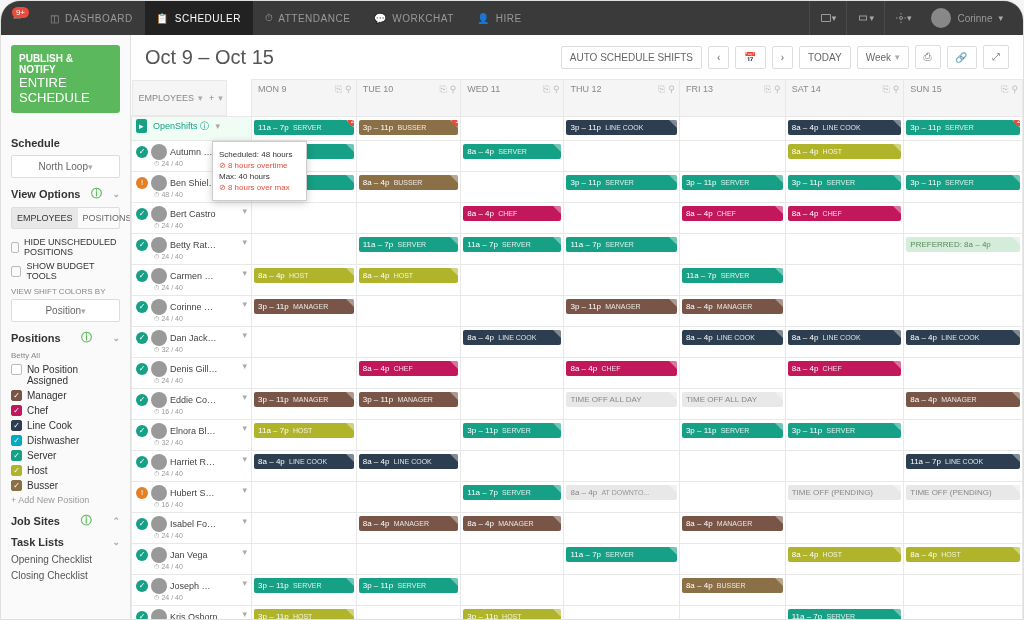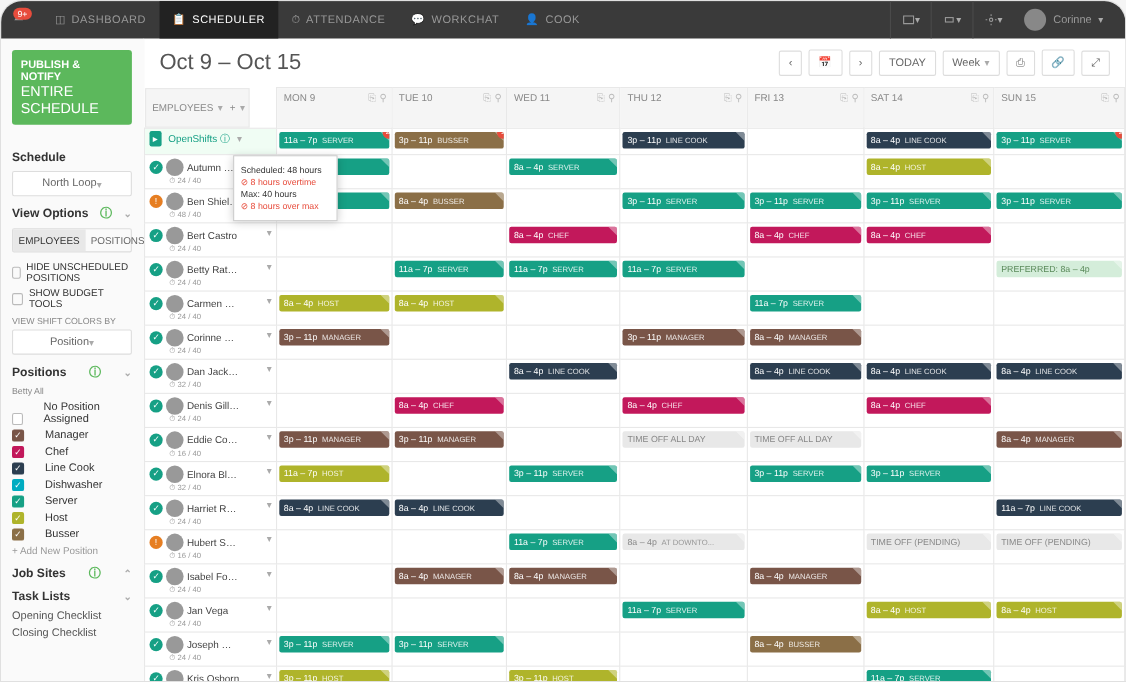--- a/index.html
+++ b/index.html
@@ -20,21 +20,21 @@
 .publish-btn .t1{font-weight:bold;font-size:10px}
 .publish-btn .t2{font-size:13px}
 .section-hdr{display:flex;justify-content:space-between;align-items:center;font-size:11px;font-weight:bold;margin:8px 0 6px;cursor:pointer}
 .select{border:1px solid #ddd;padding:5px 8px;font-size:10px;color:#666;cursor:pointer;background:#fff;border-radius:2px;margin-bottom:6px;display:flex;justify-content:center;align-items:center}
 .toggle-group{display:flex;border:1px solid #ddd;border-radius:2px;margin-bottom:8px}
 .toggle-group div{flex:1;text-align:center;padding:5px;font-size:9px;cursor:pointer;color:#666}
 .toggle-group div.active{background:#e8e8e8;color:#333}
 .checkbox-row{display:flex;align-items:center;gap:5px;font-size:9px;margin:4px 0;cursor:pointer}
 .cb{width:11px;height:11px;border:1px solid #bbb;border-radius:2px;display:flex;align-items:center;justify-content:center;color:#fff;font-size:8px}
 .label-tiny{font-size:8px;color:#888;margin:6px 0 3px}
-.pos-item{display:flex;align-items:flex-end;gap:19px;font-size:10px;margin:4px 0;cursor:pointer}
+.pos-item{display:flex;align-items:flex-start;gap:5px;font-size:10px;margin:4px 0;cursor:pointer}
 .add-link{color:#999;font-size:9px;margin-top:4px;cursor:pointer}
 .task-link{font-size:10px;color:#555;margin:5px 0;cursor:pointer}
 .main{flex:1;display:flex;flex-direction:column;overflow:hidden}
 .toolbar{display:flex;align-items:center;padding:10px 14px;gap:6px}
 .date-range{font-size:20px;color:#555;flex:1}
 .tb-btn{border:1px solid #ddd;padding:5px 8px;font-size:10px;color:#666;cursor:pointer;border-radius:2px;background:#fff;display:flex;align-items:center;gap:4px}
 .grid{flex:1;overflow:auto}
 table{border-collapse:collapse;width:100%}
 th,td{border:1px solid #e8e8e8;font-size:9px;vertical-align:top;padding:0}
 th{background:#f5f5f5;color:#888;font-weight:normal;height:36px;padding:4px 6px;text-align:left;position:relative}
@@ -90,21 +90,21 @@
         <div class="nav-item">
           <span>⏱</span>
           <span>ATTENDANCE</span>
         </div>
         <div class="nav-item">
           <span>💬</span>
           <span>WORKCHAT</span>
         </div>
         <div class="nav-item">
           <span>👤</span>
-          <span>COOK</span>
+          <span>HIRE</span>
         </div>
       </div>
     <div class="spacer"></div>
     <div class="icon-btn">
         <svg viewBox="0 0 24 24">
           <path d="M3 5h18v14H3z" fill="none" stroke="currentColor" stroke-width="2"></path>
         </svg>
         <span class="chev">▾</span>
       </div>
     <div class="icon-btn">
@@ -217,20 +217,21 @@
           <span>Task Lists</span>
           <span class="chev">⌄</span>
         </div>
       <div class="task-link">Opening Checklist</div>
       <div class="task-link">Closing Checklist</div>
     </div>
 
     <div class="main">
       <div class="toolbar">
         <div class="date-range">Oct 9 – Oct 15</div>
+        <div class="tb-btn">AUTO SCHEDULE SHIFTS</div>
         <div class="tb-btn">‹</div>
         <div class="tb-btn">📅</div>
         <div class="tb-btn">›</div>
         <div class="tb-btn">TODAY</div>
         <div class="tb-btn">
             <span>Week</span> 
             <span class="chev">▾</span>
           </div>
         <div class="tb-btn">⎙</div>
         <div class="tb-btn">🔗</div>

